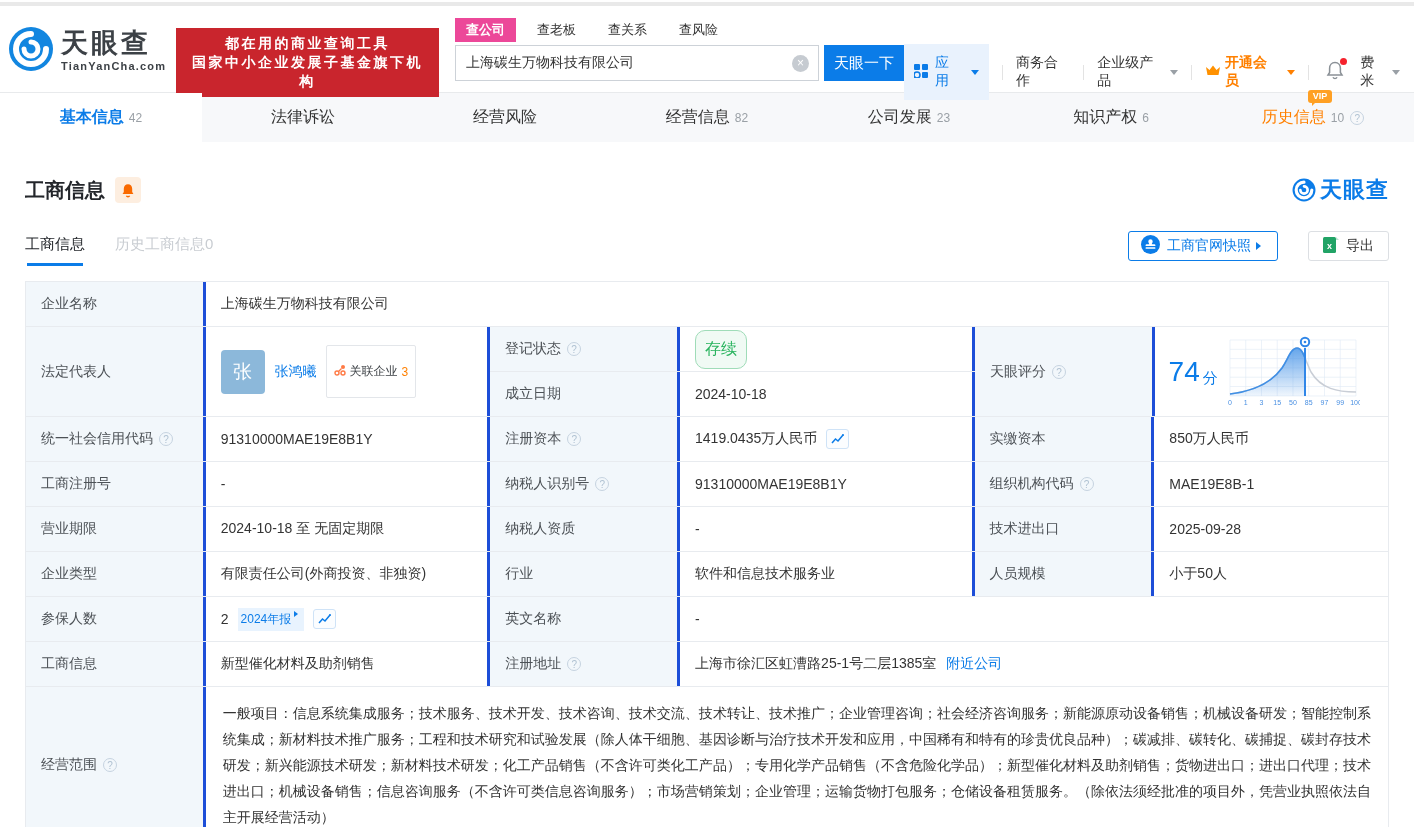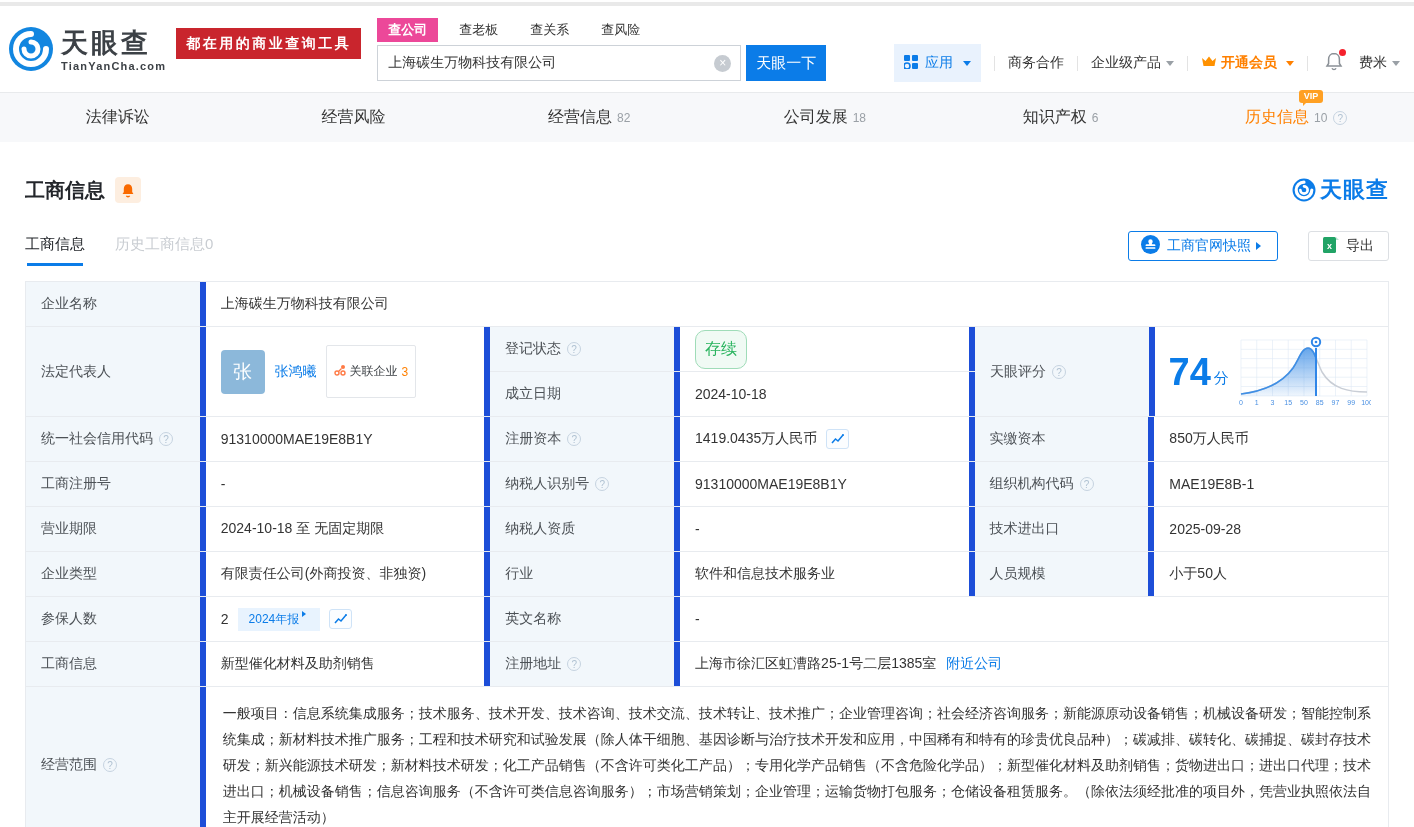--- a/index.html
+++ b/index.html
@@ -45,21 +45,21 @@
   .red-dot { position: absolute; top: -3px; right: -3px; width: 7px; height: 7px; border-radius: 50%; background: #f5222d; }
   .username { margin-left: 12px; display: flex; align-items: center; cursor: pointer; }
 
   
   .nav-tabs { display: flex; background: #f7f8fa; border-top: 1px solid #e8eaec; height: 50px; margin-top: 6px; }
   .nav-tab { flex: 1; display: flex; align-items: center; justify-content: center; font-size: 16px; color: #333; cursor: pointer; }
   .nav-tab.active { background: #fff; color: #0b7ce8; font-weight: bold; }
   .nav-tab.history { color: #ff8000; }
   .tab-inner { position: relative; display: flex; align-items: center; }
   .count { font-size: 12px; color: #9aa0a6; margin-left: 5px; font-weight: normal; }
-  .vip-badge { position: absolute; top: -17px; right: 24px; background: #ffa023; color: #fff;
+  .vip-badge { position: absolute; top: -17px; right: 32px; background: #ffa023; color: #fff;
     font-size: 9px; font-weight: bold; padding: 2px 5px; border-radius: 3px; line-height: 1; }
   .vip-badge::after { content: ""; position: absolute; left: 4px; bottom: -3px; border: 3px solid transparent; border-top-color: #ffa023; border-left-color: #ffa023; }
 
   
   .content { padding: 0 25px; }
   .section-head { display: flex; align-items: center; margin-top: 33px; }
   .section-title { font-size: 20px; font-weight: bold; color: #23262b; }
   .bell-chip { width: 26px; height: 26px; background: #fdeee0; border-radius: 4px; margin-left: 10px;
     display: flex; align-items: center; justify-content: center; cursor: pointer; }
   .watermark { margin-left: auto; display: flex; align-items: center; }
@@ -74,21 +74,21 @@
   .btn-snapshot .txt { margin: 0 2px 0 7px; }
   .arrow-r { width: 0; height: 0; border: 4px solid transparent; border-left-width: 5px; border-left-color: #0b7ce8; margin-left: 3px; }
   .btn-export { height: 30px; border: 1px solid #dcdfe3; border-radius: 3px; color: #333; background: #fff;
     display: flex; align-items: center; padding: 0 14px; font-size: 14px; cursor: pointer; margin-left: 30px; margin-bottom: 8px; }
   .btn-export .txt { margin-left: 7px; }
 
   
   .table { margin-top: 12px; width: 1364px; border: 1px solid #e8ebef; font-size: 14px; }
   .trow { display: flex; border-bottom: 1px solid #e8ebef; }
   .trow:last-child { border-bottom: none; }
-  .cell { display: flex; align-items: center; padding: 0 15px; border-right: 6px solid #1d4ed8; min-height: 44px; }
+  .cell { display: flex; align-items: center; padding: 0 15px; border-right: 3px solid #1d4ed8; min-height: 44px; }
   .lbl { background: #f2f7fb; color: #4c5156; }
   .w-l1 { width: 180px; } .w-v1 { width: 285px; }
   .w-l2 { width: 190px; } .w-v2 { width: 295px; }
   .w-l3 { width: 180px; } .w-v3 { width: 234px; border-right: none; }
   .w-span5 { width: 1184px; border-right: none; }
   .w-span3 { width: 709px; border-right: none; }
   .qm { display: inline-block; width: 14px; height: 14px; border-radius: 50%; border: 1px solid #c6d3e0;
     color: #b0c2d2; font-size: 10px; line-height: 13px; text-align: center; margin-left: 6px; flex: none; cursor: pointer; }
   .link { color: #0b7ce8; cursor: pointer; }
   .avatar { width: 44px; height: 44px; border-radius: 4px; background: #8cb8da; color: #fff; font-size: 19px;
@@ -99,24 +99,24 @@
   .rel-badge .txt { margin: 14px 4px; }
   .rel-count { color: #ff8000; }
   .badge-green { padding: 8px 9px; font-size: 16px; color: #2ab45f; background: #f0faf4; border: 1px solid #9fdcb8; border-radius: 10px; }
   .legal-row { height: 90px; }
   .legal-row > .cell { min-height: 88px; }
   .mid-col { width: 485px; display: flex; flex-direction: column; }
   .subrow { display: flex; flex: 1; }
   .subrow:first-child { border-bottom: 1px solid #e8ebef; }
   .subrow .cell { min-height: 0; height: 100%; }
   .score-cell { padding: 0 6px 0 14px; }
-  .score-num { font-size: 38px; font-weight: bold; color: #0b7ce8; line-height: 1; }
+  .score-num { font-size: 28px; font-weight: normal; color: #0b7ce8; line-height: 1; }
   .score-unit { font-size: 15px; color: #0b7ce8; margin: 14px 0 0 3px; }
   .score-chart { margin-left: 8px; }
-  .report-badge { background: #e8f3fe; color: #0b7ce8; font-size: 12px; padding: 3px 11px; margin-left: 9px;
+  .report-badge { background: #e8f3fe; color: #0b7ce8; font-size: 12px; padding: 3px 3px; margin-left: 9px;
     display: flex; align-items: flex-start; cursor: pointer; }
   .report-badge .arr { width: 0; height: 0; border: 3px solid transparent; border-left-width: 4px; border-left-color: #0b7ce8; margin-left: 3px; }
   .trend-btn { width: 23px; height: 20px; border: 1px solid #cfe3f7; border-radius: 3px; background: #fbfdff;
     display: flex; align-items: center; justify-content: center; margin-left: 9px; cursor: pointer; flex: none; }
   .nearby { margin-left: 10px; }
   .scope-row .cell { align-items: center; }
   .scope-val { display: block; padding: 13px 17px; line-height: 26px; text-align: justify; color: #333; }
 </style>
 </head>
 <body>
@@ -132,20 +132,21 @@
         <path d="M23 16 A7 7 0 1 1 16 23" stroke="#fff" stroke-width="5" fill="none" stroke-linecap="round"></path>
       </svg>
     </span>
     <span class="logo-text">
       <div class="brand">天眼查</div>
       <div class="domain">TianYanCha.com</div>
     </span>
   </div>
   <div class="slogan">
     <div>都在用的商业查询工具</div>
+    <div>国家中小企业发展子基金旗下机构</div>
   </div>
 
   <div class="search-area">
     <div class="search-tabs">
       <span class="search-tab active">查公司</span>
       <span class="search-tab">查老板</span>
       <span class="search-tab">查关系</span>
       <span class="search-tab">查风险</span>
     </div>
     <div class="search-row">
@@ -196,40 +197,46 @@
       <span class="red-dot"></span>
     </div>
     <div class="username">
       <span>费米</span>
       <span class="caret gray"></span>
     </div>
   </div>
 </div>
 
 <div class="nav-tabs">
+  <div class="nav-tab active">
+    <span class="tab-inner">
+      <span>基本信息</span>
+      <span class="count">42</span>
+    </span>
+  </div>
   <div class="nav-tab">
     <span class="tab-inner">
         <span>法律诉讼</span>
       </span>
   </div>
   <div class="nav-tab">
     <span class="tab-inner">
         <span>经营风险</span>
       </span>
   </div>
   <div class="nav-tab">
     <span class="tab-inner">
       <span>经营信息</span>
       <span class="count">82</span>
     </span>
   </div>
   <div class="nav-tab">
     <span class="tab-inner">
       <span>公司发展</span>
-      <span class="count">18</span>
+      <span class="count">23</span>
     </span>
   </div>
   <div class="nav-tab">
     <span class="tab-inner">
       <span>知识产权</span>
       <span class="count">6</span>
     </span>
   </div>
   <div class="nav-tab history">
     <span class="tab-inner">

